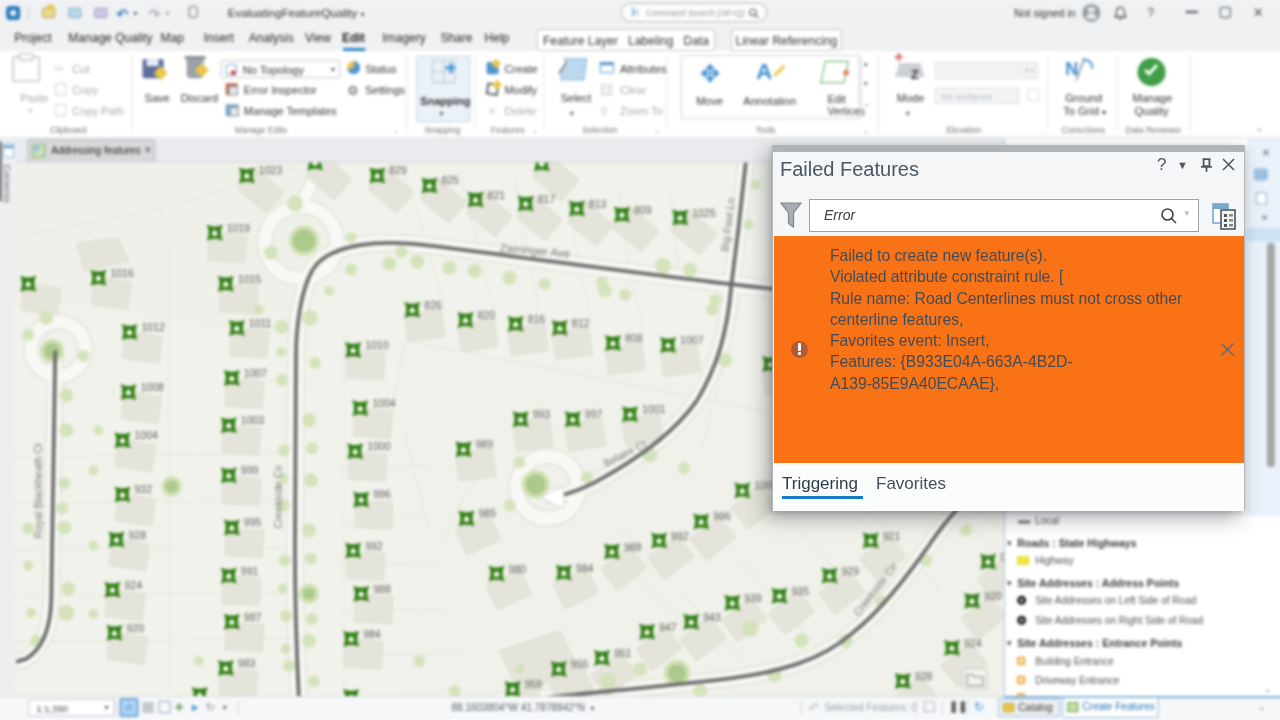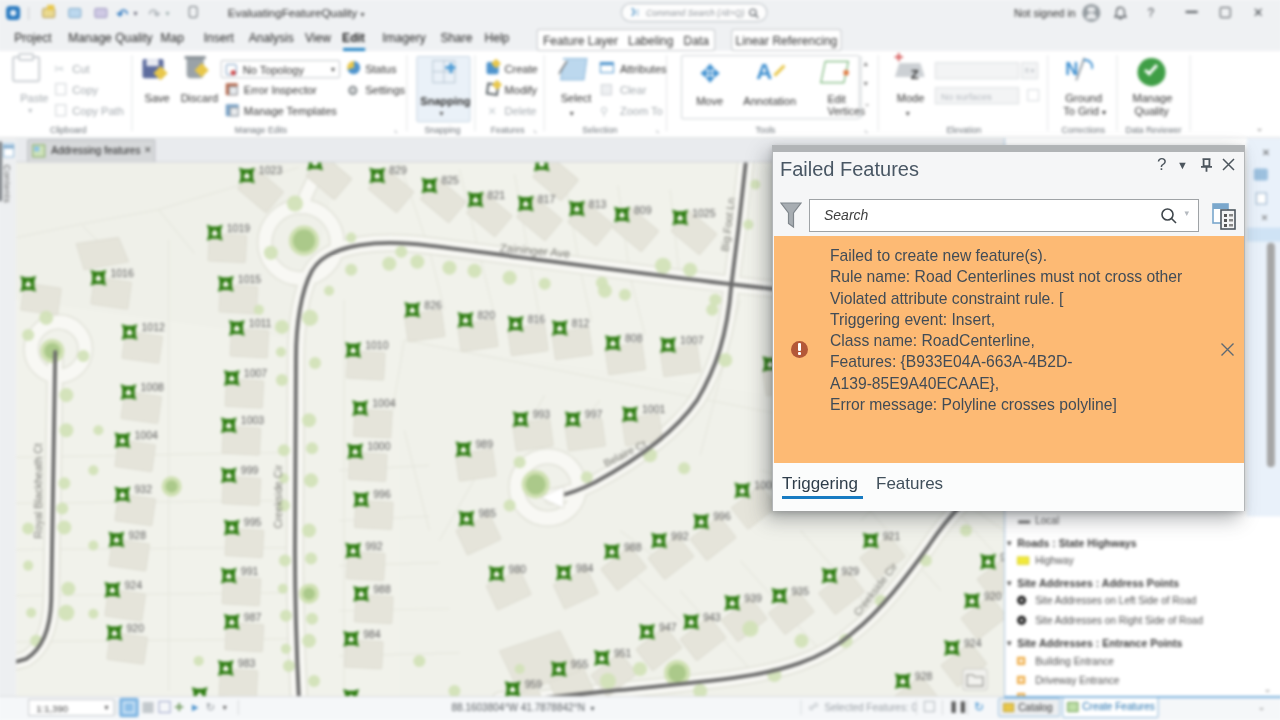--- a/index.html
+++ b/index.html
@@ -27,21 +27,21 @@
 #dockpane{position:absolute;left:1003px;top:139px;width:277px;height:556px;background:#fff;border-left:1px solid #a9c5df;z-index:4}
 .dk{font-size:10.5px;color:#383838;position:absolute;white-space:nowrap}
 .dk2{font-size:10px;color:#4f4f4f;position:absolute;white-space:nowrap}
 
 #panel{position:absolute;left:772px;top:145px;width:473px;height:366px;background:#f5f6f7;border:1px solid #b3b6b8;box-shadow:-6px 8px 18px rgba(50,55,60,.38),0 2px 6px rgba(50,55,60,.25)}
 #pgrip{position:absolute;left:0;top:0;width:100%;height:6px;background:#b1b4b6}
 #ptitle{position:absolute;left:7px;top:12px;font-size:20px;color:#495764;letter-spacing:0}
 .pico{position:absolute;color:#4d565e}
 #psearch{position:absolute;left:36px;top:53px;width:390px;height:33px;background:#fff;border:1px solid #9fa3a6}
 #psearch .ph{position:absolute;left:14px;top:7px;font-size:14px;font-style:italic;color:#3f3f3f}
-#perror{position:absolute;left:1px;top:90px;width:470px;height:227px;background:#fdba74}
+#perror{position:absolute;left:1px;top:90px;width:470px;height:227px;background:#f97316}
 .eline{white-space:nowrap}
 #ptabs{position:absolute;left:0;top:317px;width:100%;height:48px;background:#fbfcfc}
 </style></head><body>
 <div id="app">
 <div id="bg">
       <div id="titlebar">
         <div class="abs" style="left:8px;top:7px;width:14px;height:14px;border-radius:4px;background:#2a7ac0"></div>
         <div class="abs" style="left:12px;top:11px;width:6px;height:6px;border-radius:3px;background:#eaf2fa"></div>
         <div class="abs" style="left:30px;top:8px;width:1px;height:13px;background:#c9ccce"></div>
         <div class="abs" style="left:44px;top:9px;width:13px;height:10px;border:1px solid #b39b55;border-radius:2px;background:#ead98f"></div>
@@ -711,21 +711,21 @@
       <svg class="pico" style="left:427px;top:12px" width="13" height="15" viewBox="0 0 13 15">
         <path d="M2.5,1.2 h8 M3.6,1.2 v7 h5.8 v-7 M1,8.8 h11 M6.5,8.8 v5" stroke="#4d565e" stroke-width="1.8" fill="none"></path>
       </svg>
       <svg class="pico" style="left:449px;top:12px" width="13" height="13" viewBox="0 0 13 13">
         <path d="M1,1 L12,12 M12,1 L1,12" stroke="#4d565e" stroke-width="1.5"></path>
       </svg>
       <svg class="abs" style="left:7px;top:56px" width="22" height="27" viewBox="0 0 22 27">
         <path d="M1,1 h20 l-7.5,10 v14 l-5,-3.5 v-10.5 z" fill="#a7adb2" stroke="#80878d" stroke-width="1.2"></path>
       </svg>
       <div id="psearch">
-        <span class="ph">Search</span>
+        <span class="ph">Error</span>
         <svg class="abs" style="right:20px;top:7px" width="18" height="18" viewBox="0 0 18 18">
           <circle cx="7.5" cy="7.5" r="5.5" fill="none" stroke="#3f464c" stroke-width="1.6"></circle>
           <path d="M11.5,11.5 L16,16" stroke="#3f464c" stroke-width="1.6"></path>
         </svg>
         <span class="abs" style="right:9px;top:8px;font-size:9px;color:#b5bac0">▾</span>
       </div>
       <svg class="abs" style="left:439px;top:57px" width="27" height="28" viewBox="0 0 27 28">
         <rect x="1" y="1" width="15" height="19" fill="#fff" stroke="#7aa7cc" stroke-width="1.6"></rect>
         <rect x="1" y="1" width="15" height="5" fill="#7aa7cc"></rect>
         <rect x="9" y="7" width="14" height="19" fill="#f2f3f4" stroke="#4d565e" stroke-width="1.6"></rect>
@@ -739,27 +739,26 @@
       <div id="perror">
         <div class="abs" style="left:17px;top:105px;width:17px;height:17px;border-radius:50%;background:#b45838;filter:blur(.4px)">
           <span style="position:absolute;left:6.7px;top:2px;width:3px;height:7.5px;background:#fff;border-radius:1px"></span>
           <span style="position:absolute;left:6.7px;top:11px;width:3px;height:3px;background:#fff;border-radius:1px"></span>
         </div>
         <svg class="abs" style="left:446px;top:106px" width="15" height="15" viewBox="0 0 15 15">
           <path d="M1.5,1.5 L13.5,13.5 M13.5,1.5 L1.5,13.5" stroke="#5f6a73" stroke-width="1.4"></path>
         </svg>
         <div class="abs" style="left:56px;top:9px;font-size:15.7px;line-height:21.3px;color:#414c57">
           <div class="eline">Failed to create new feature(s).</div>
+          <div class="eline">Violated attribute constraint rule. [</div>
           <div class="eline">Rule name: Road Centerlines must not cross other</div>
-          <div class="eline">Violated attribute constraint rule. [</div>
-          <div class="eline">Triggering event: Insert,</div>
-          <div class="eline">Class name: RoadCenterline,</div>
+          <div class="eline">centerline features,</div>
+          <div class="eline">Favorites event: Insert,</div>
           <div class="eline">Features: {B933E04A-663A-4B2D-</div>
           <div class="eline">A139-85E9A40ECAAE},</div>
-          <div class="eline">Error message: Polyline crosses polyline]</div>
         </div>
       </div>
       <div id="ptabs">
         <div class="abs" style="left:9px;top:11px;font-size:17px;color:#2e3d4a">Triggering</div>
         <div class="abs" style="left:9px;top:33px;width:81px;height:3px;background:#177bc2"></div>
-        <div class="abs" style="left:103px;top:11px;font-size:17px;color:#41505c">Features</div>
+        <div class="abs" style="left:103px;top:11px;font-size:17px;color:#41505c">Favorites</div>
       </div>
     </div>
   </div>
 </body></html>

